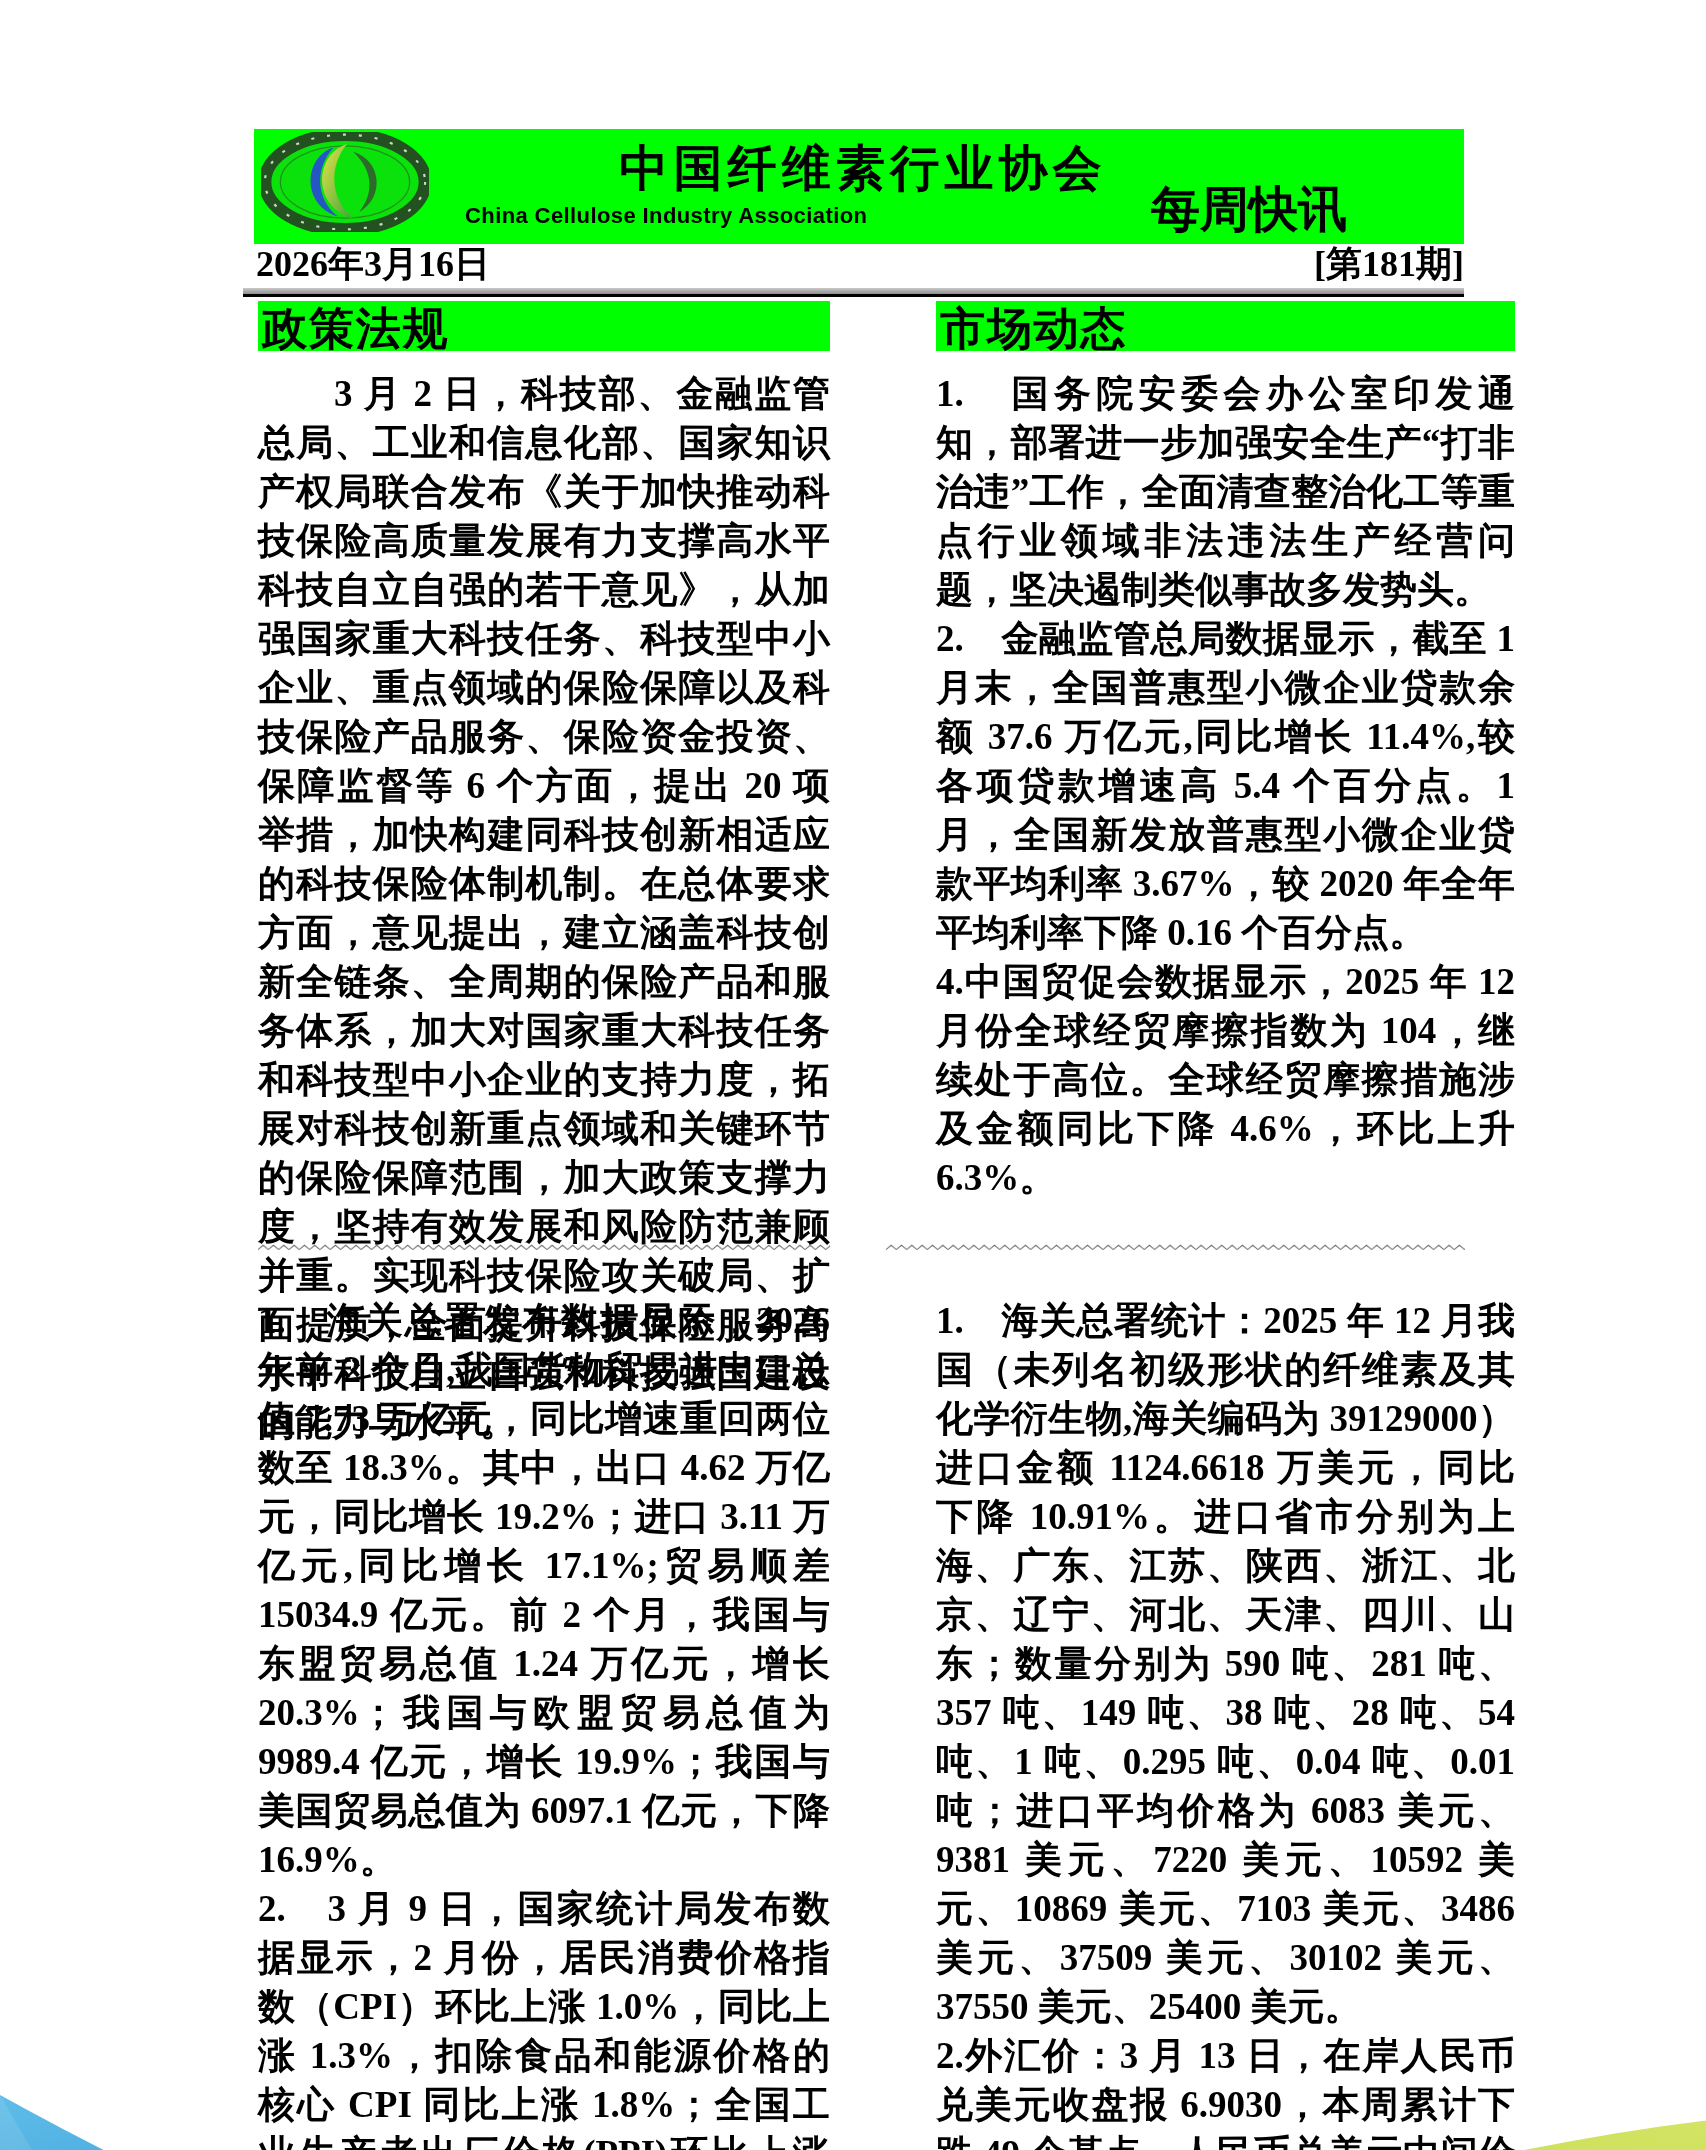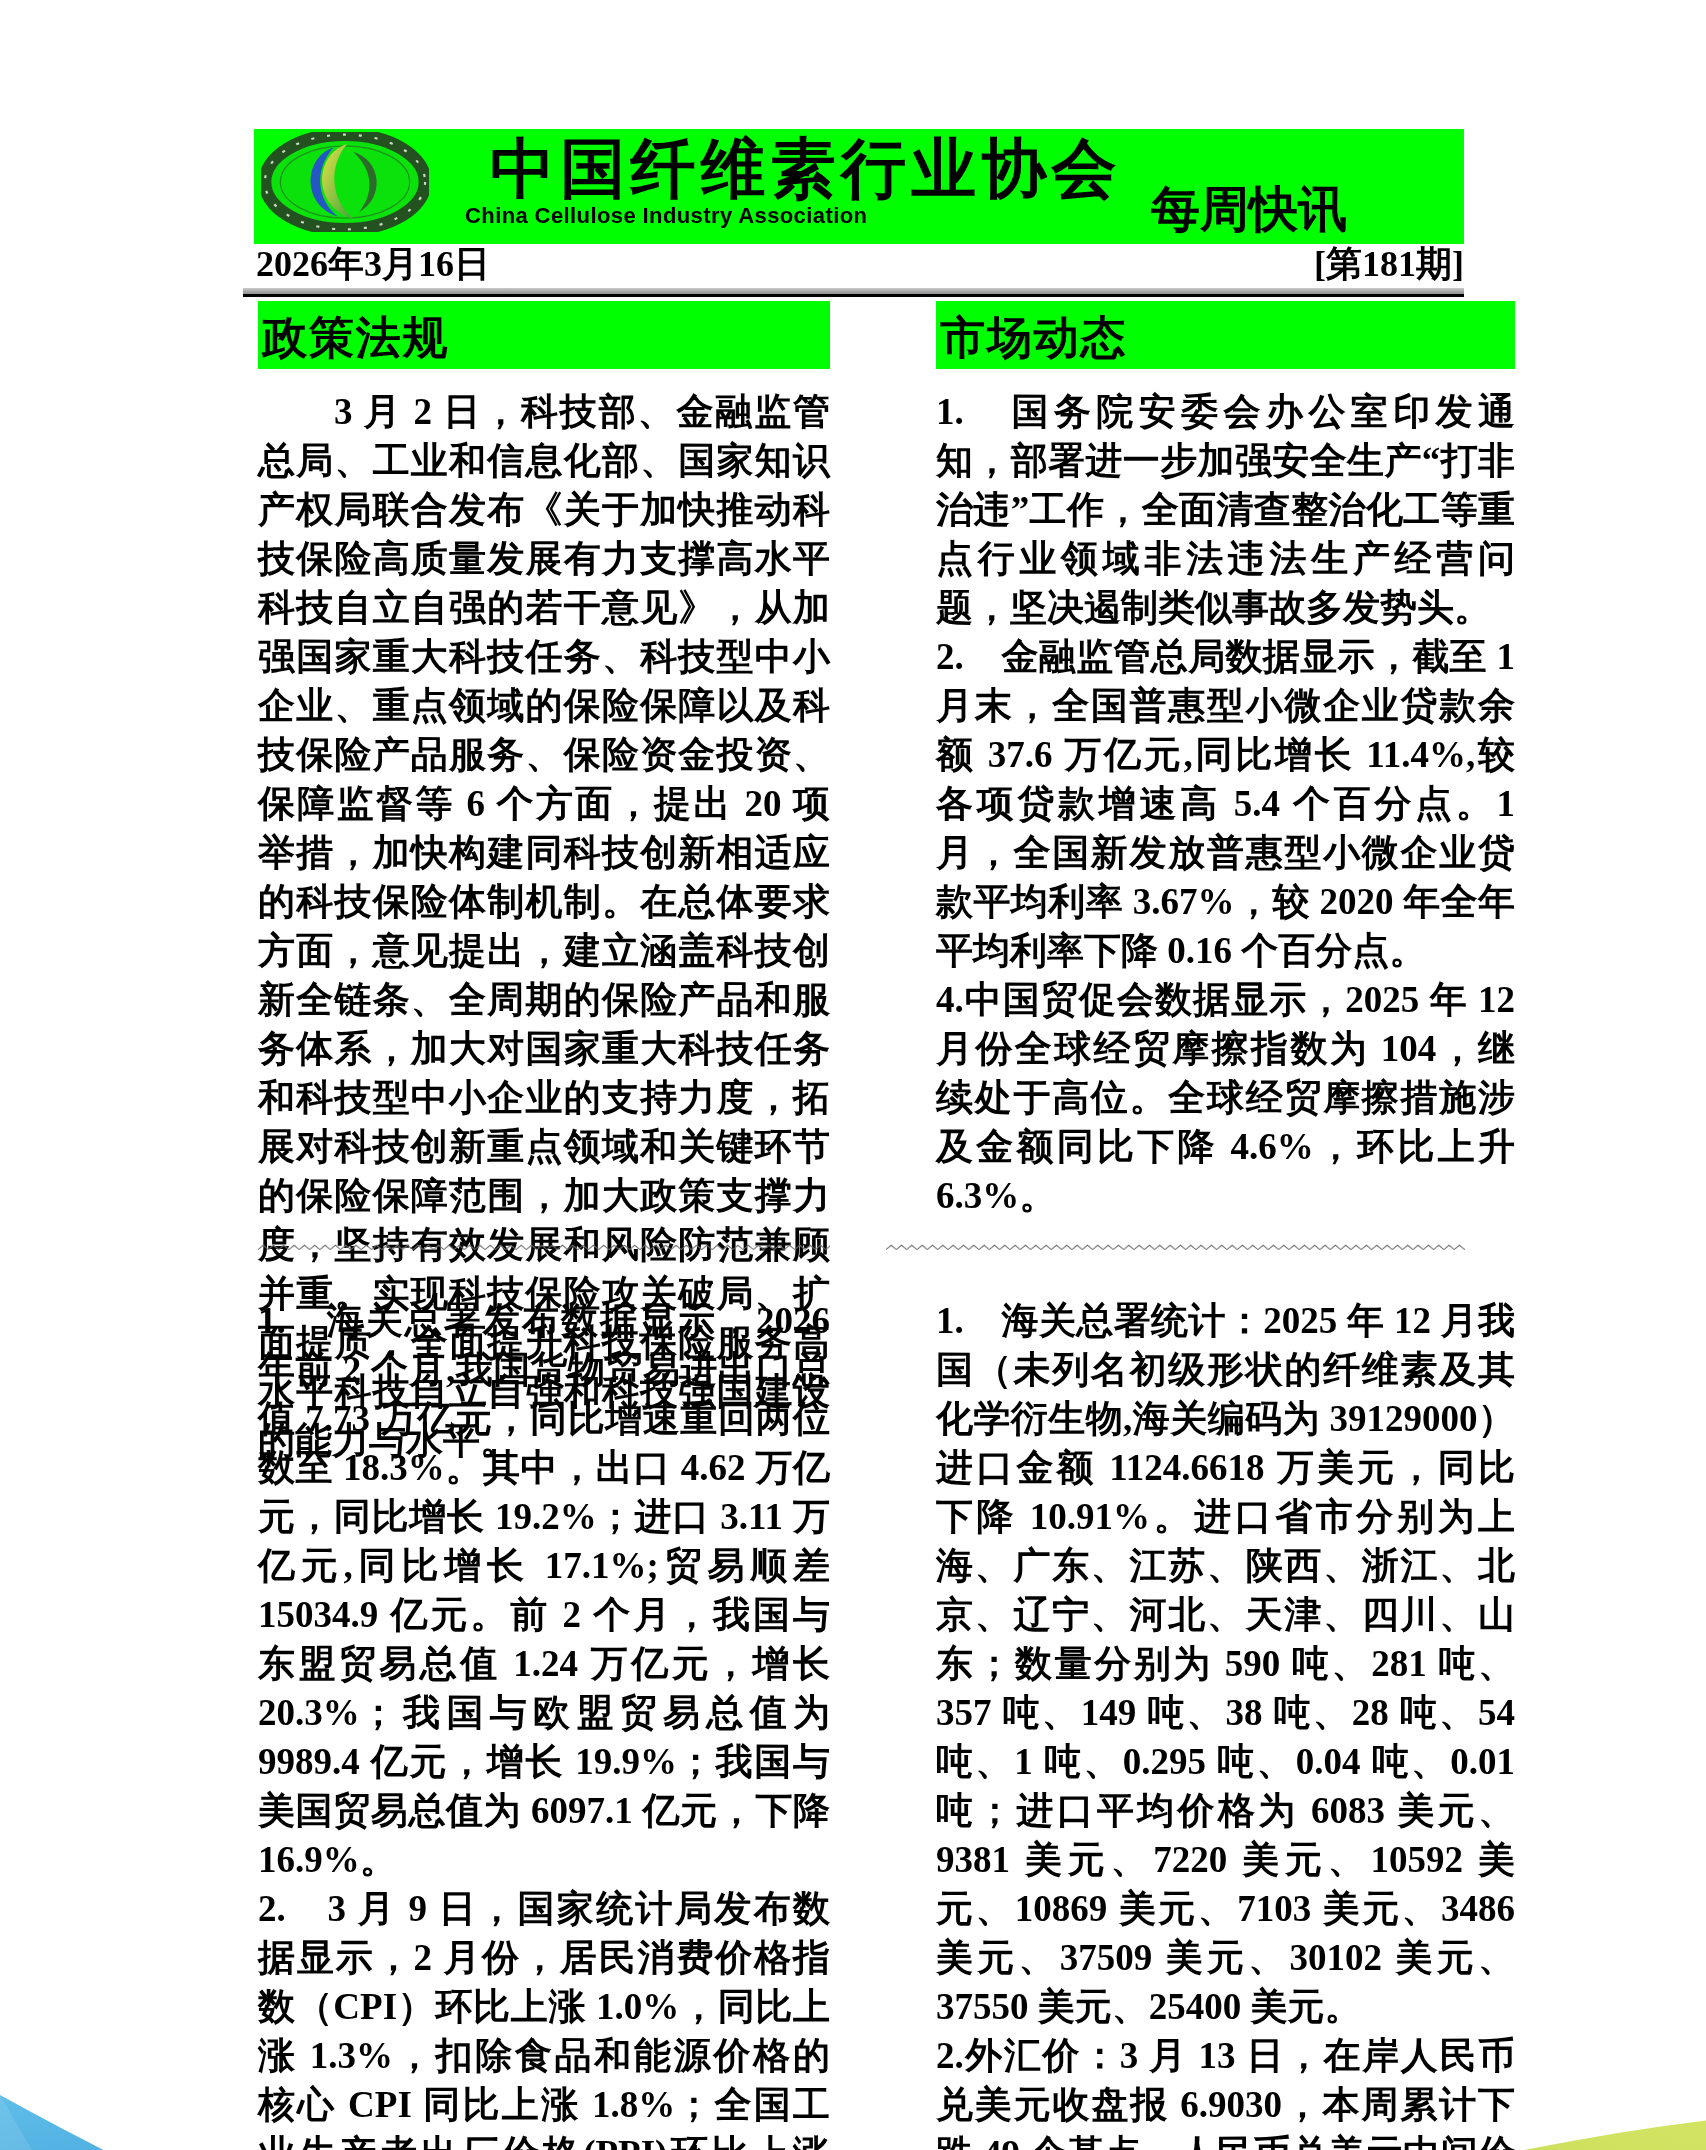--- a/index.html
+++ b/index.html
@@ -11,24 +11,24 @@
     font-family:"Liberation Serif", serif;
     color:#000;
   }
   
   .green-bar{
     position:absolute;left:254px;top:129px;width:1210px;height:115px;
     background:#00ff00;
   }
   .logo{position:absolute;left:261px;top:132px;width:168px;height:100px;}
   .org-zh{
-    position:absolute;left:490px;top:136px;width:671px;
+    position:absolute;left:436px;top:136px;width:671px;
     font-family:"Liberation Sans", sans-serif;
-    font-size:65px;font-weight:700;letter-spacing:5.2px;
-    white-space:nowrap;line-height:65px;
+    font-size:49px;font-weight:700;letter-spacing:5.2px;
+    white-space:nowrap;line-height:65px;text-align:right;
   }
   .org-en{
     position:absolute;left:465px;top:203px;width:671px;
     font-family:"Liberation Sans", sans-serif;
     font-size:22px;font-weight:700;letter-spacing:0.4px;
     white-space:nowrap;
   }
   .weekly{
     position:absolute;top:185px;left:1034px;width:430px;
     text-align:center;
@@ -43,21 +43,21 @@
   .rule{position:absolute;left:243px;top:288px;width:1221px;height:9.5px;}
   .rule .gray{height:5.6px;background:linear-gradient(#c9c9c9,#8f8f8f);}
   .rule .black{height:3.9px;background:#000;}
   
   .col{position:absolute;width:572px;}
   .col.left{left:258px;}
   .col.right{left:936px;width:579px;}
   .row1{top:301px;}
   .row2{top:1278px;}
   .sec-bar{
-    height:68px;background:#00ff00;
+    height:50px;background:#00ff00;
     display:flex;align-items:center;
     padding-left:4.3px;box-sizing:border-box;
   }
   .sec-title{
     font-size:45px;font-weight:700;letter-spacing:1.7px;line-height:45px;
     transform:translateY(3.4px);
   }
   .body{
     margin-top:18px;
     font-size:37px;line-height:49px;font-weight:600;

